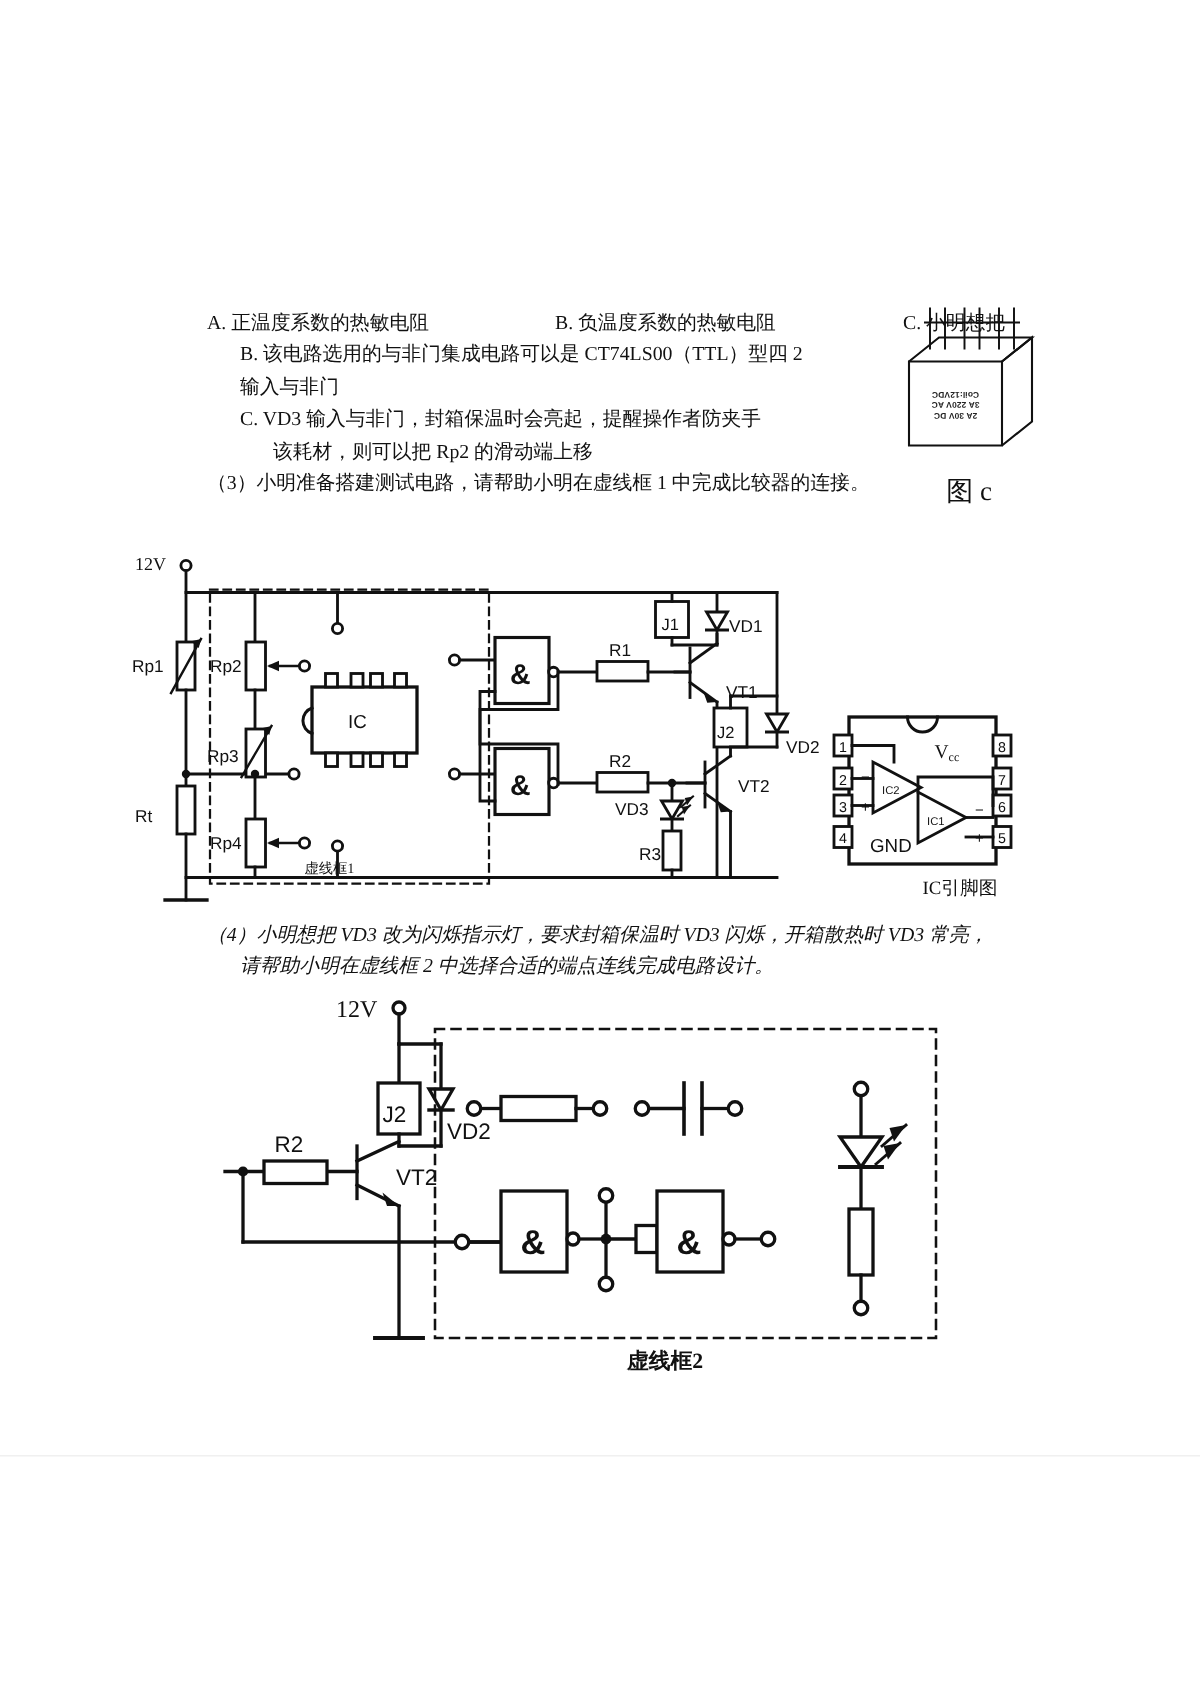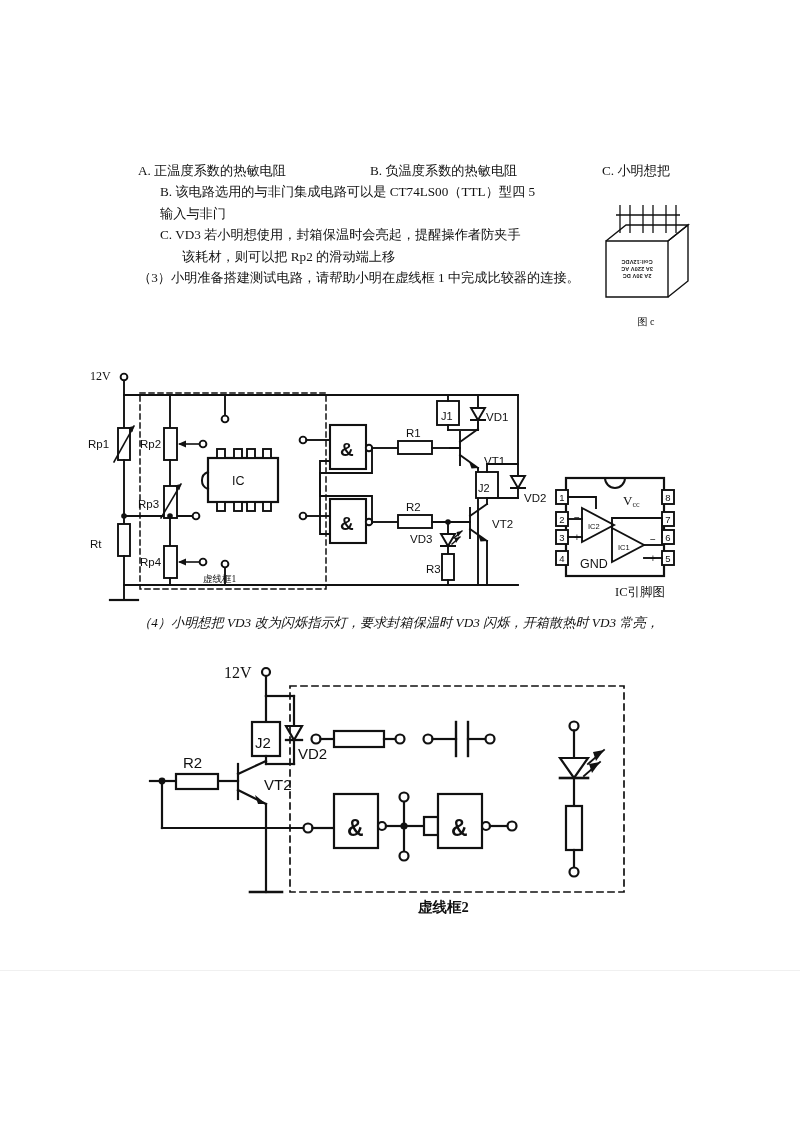--- a/index.html
+++ b/index.html
@@ -28,21 +28,21 @@
     position: absolute;
     left: 138px;
     top: 160px;
     width: 560px;
     font-size: 13.2px;
     line-height: 1.62;
   }
   .line { white-space: pre; }
   .line.indent1 { padding-left: 22px; }
   .line.indent2 { padding-left: 44px; }
-  .opts { display: flex; }
+  .opts { display: flex; margin-top: 44px; }
   .opts .o1 { width: 232px; }
   .opts .o2 { width: 232px; }
   .blank-ans {
     display: inline-block;
     width: 52px;
     text-align: center;
     border-bottom: 1.2px solid #111;
     margin: 0 3px;
     line-height: 1.1;
   }
@@ -53,21 +53,21 @@
     left: 598px;
     top: 203px;
     width: 96px;
     height: 132px;
   }
   .relay-cap {
     position: absolute;
     left: 0; top: 112px;
     width: 96px;
     text-align: center;
-    font-size: 10px;
+    font-size: 18px;
   }
   .relay-txt {
     position: absolute;
     left: 8px; top: 38px;
     width: 62px; height: 56px;
     display: flex;
     flex-direction: column;
     justify-content: center;
     align-items: center;
     gap: 1px;
@@ -99,23 +99,23 @@
 
   <div class="textblock">
 
     <div class="line opts">
       <span class="o1">A. 正温度系数的热敏电阻</span>
       <span class="o2">B. 负温度系数的热敏电阻</span>
       <span>C. 小明想把</span>
     </div>
 
 
-    <div class="line indent1">B. 该电路选用的与非门集成电路可以是 CT74LS00（TTL）型四 5</div>
+    <div class="line indent1">B. 该电路选用的与非门集成电路可以是 CT74LS00（TTL）型四 2</div>
     <div class="line indent1">输入与非门</div>
-    <div class="line indent1">C. VD3 若小明想使用，封箱保温时会亮起，提醒操作者防夹手</div>
+    <div class="line indent1">C. VD3 输入与非门，封箱保温时会亮起，提醒操作者防夹手</div>
     <div class="line indent2">该耗材，则可以把 Rp2 的滑动端上移</div>
 
     <div class="line">（3）小明准备搭建测试电路，请帮助小明在虚线框 1 中完成比较器的连接。</div>
   </div>
 
   <div class="relay-wrap">
     <svg class="relay-svg" width="96" height="110" viewBox="0 0 96 110">
 
       <g stroke="#111" stroke-width="1.3">
         <line x1="22" y1="2" x2="22" y2="30"></line>
@@ -342,20 +342,21 @@
       <text x="486" y="173" font-size="10">+</text>
       <text x="562" y="175" font-size="10">−</text>
       <text x="562" y="194" font-size="10">+</text>
       <text x="527" y="228" font-size="12.5" class="serif">IC引脚图</text>
     </g>
   </svg>
   </div>
 
   <div class="textblock" style="top:612px; width:580px;font-style:italic;">
     <div class="line">（4）小明想把 VD3 改为闪烁指示灯，要求封箱保温时 VD3 闪烁，开箱散热时 VD3 常亮，</div>
+    <div class="line indent1">请帮助小明在虚线框 2 中选择合适的端点连线完成电路设计。</div>
   </div>
 
   <div class="fig2">
   <svg width="500" height="256" viewBox="0 0 500 256">
     <g stroke="#111" stroke-width="2.2" fill="none" stroke-linecap="square">
 
       <circle cx="128" cy="8" r="4" fill="#fff"></circle>
       <line x1="128" y1="12" x2="128" y2="32"></line>
       <line x1="128" y1="32" x2="156" y2="32"></line>
       <line x1="128" y1="32" x2="128" y2="58"></line>

